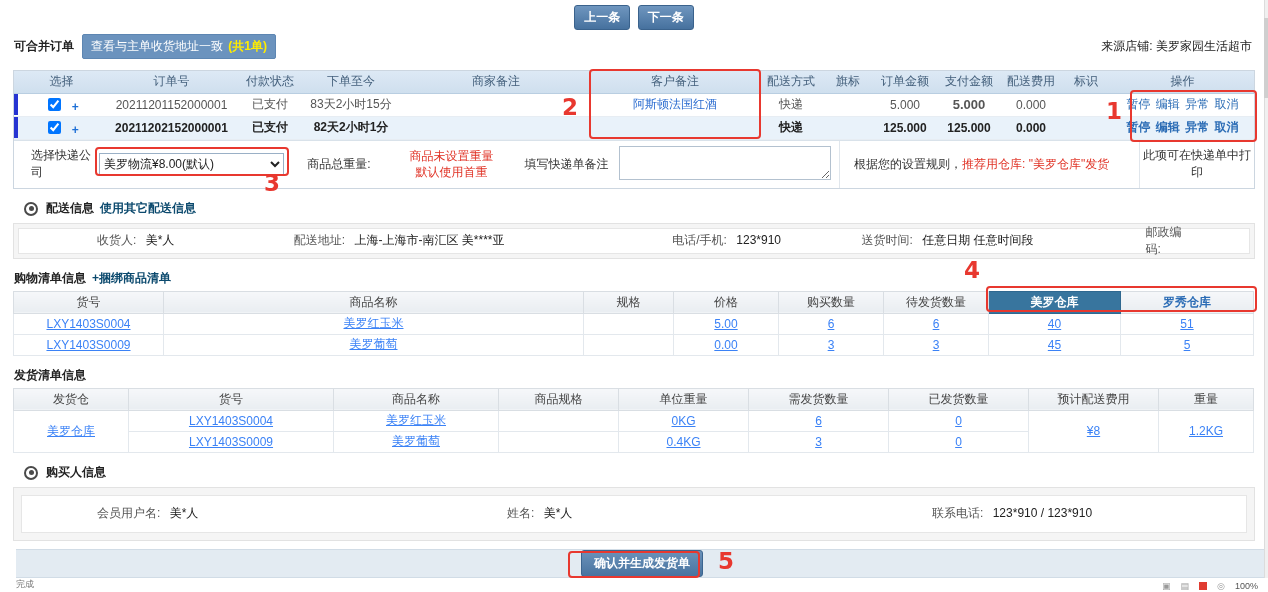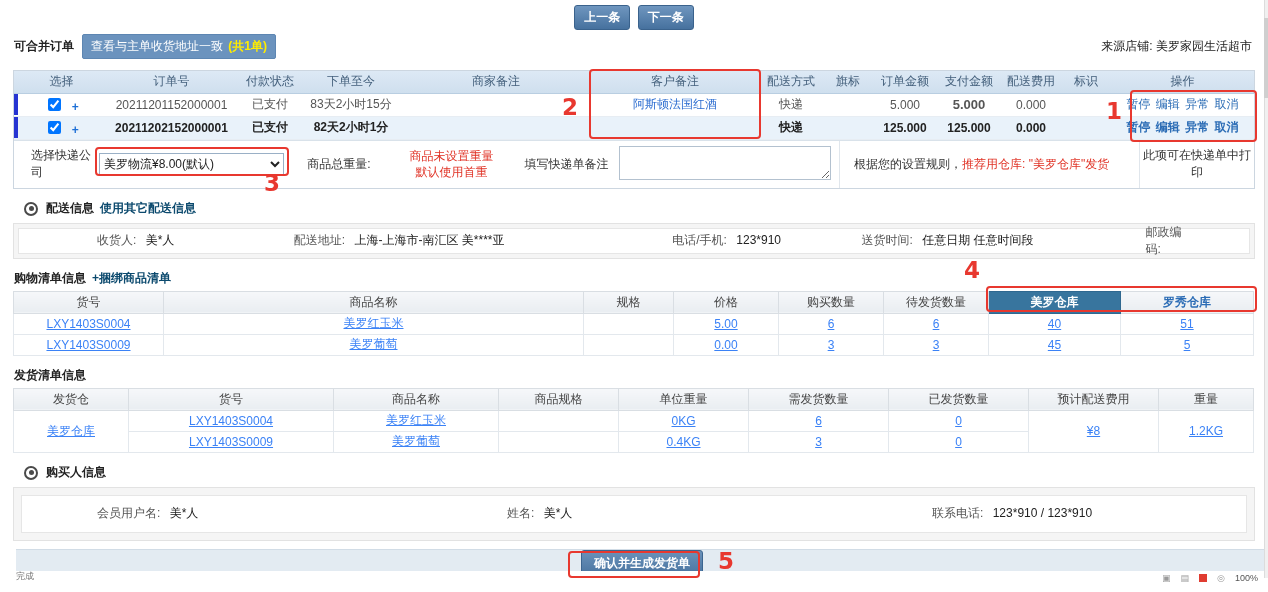--- a/index.html
+++ b/index.html
@@ -92,21 +92,21 @@
   th.wh-selected { background:#38759e !important; color:#fff !important; font-weight:bold !important;
     border-color:#2f6890 !important; cursor:pointer; }
   th.wh-normal { color:#2b6cb5 !important; font-weight:bold !important; cursor:pointer; }
   
   .bottom-bar { position:absolute; left:16px; right:0; top:549px; height:29px;
     background:#e3ebf2; border-top:1px solid #d1dce6; border-bottom:1px solid #d1dce6;
     display:flex; align-items:center; justify-content:center; }
   .confirm-btn { background:linear-gradient(180deg,#6b92ba 0%,#48739f 100%);
     border:1px solid #3c658f; border-radius:3px; color:#fff; font-weight:bold;
     font-size:12px; padding:4px 12px; cursor:pointer; }
-  .status-bar { position:absolute; left:0; bottom:8px; width:100%; height:13px; background:#fff;
+  .status-bar { position:absolute; left:0; bottom:0; width:100%; height:13px; background:#fff;
     font-size:9px; color:#777; }
   .status-left { position:absolute; left:16px; bottom:1px; }
   .status-right { position:absolute; right:10px; bottom:1px; display:flex; align-items:center; gap:10px; }
   .mini-icon { color:#9a9a9a; font-size:9px; }
   .mini-badge { width:8px; height:8px; background:#e03c31; display:inline-block; }
   .zoom-text { color:#555; }
   
   .scrollbar { position:absolute; right:0; top:0; width:4px; height:578px;
     background:#f0f0f0; border-left:1px solid #dcdcdc; }
   .scroll-thumb { position:absolute; right:0; top:18px; width:4px; height:80px; background:#cfcfcf; }

